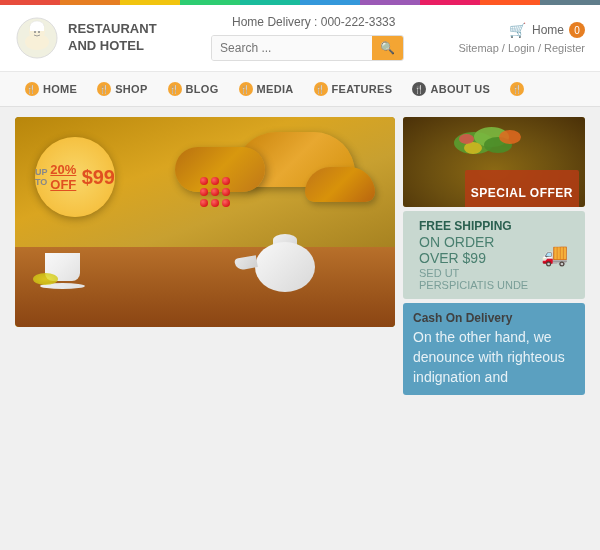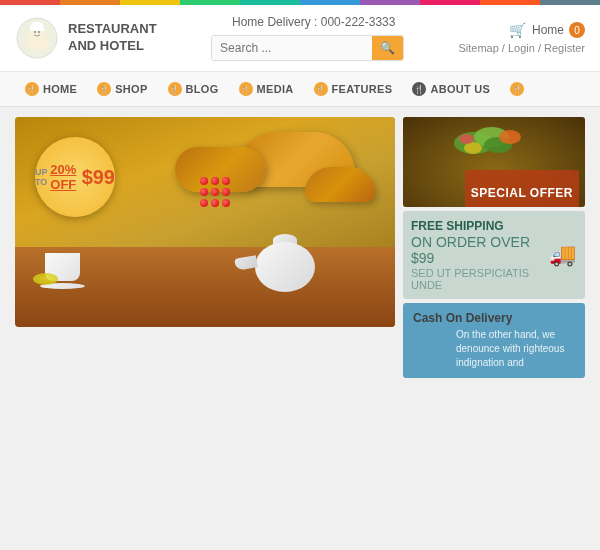--- a/index.html
+++ b/index.html
@@ -251,21 +251,21 @@
       font-weight: bold;
       padding: 16px 6px;
       border-radius: 2px;
       text-transform: uppercase;
       letter-spacing: 0.5px;
     }
 
     .free-shipping-panel {
       background: #c8d8d0;
       border-radius: 3px;
-      padding: 8px 8px;
+      padding: 8px 16px;
       display: flex;
       align-items: center;
       gap: 8px;
       margin-bottom: 4px;
     }
 
     .shipping-text-area {
       flex: 1;
     }
 
@@ -302,24 +302,23 @@
     }
 
     .cash-title {
       font-size: 12px;
       font-weight: bold;
       color: #404040;
       margin-bottom: 3px;
     }
 
     .cash-desc {
-      font-size: 10px;
+      font-size: 14px;
       color: rgba(255,255,255,0.85);
       line-height: 1.4;
-      margin-left: 43px;
     }
 
     
     .banner-visual {
       position: absolute;
       inset: 0;
       overflow: hidden;
     }
 
     

